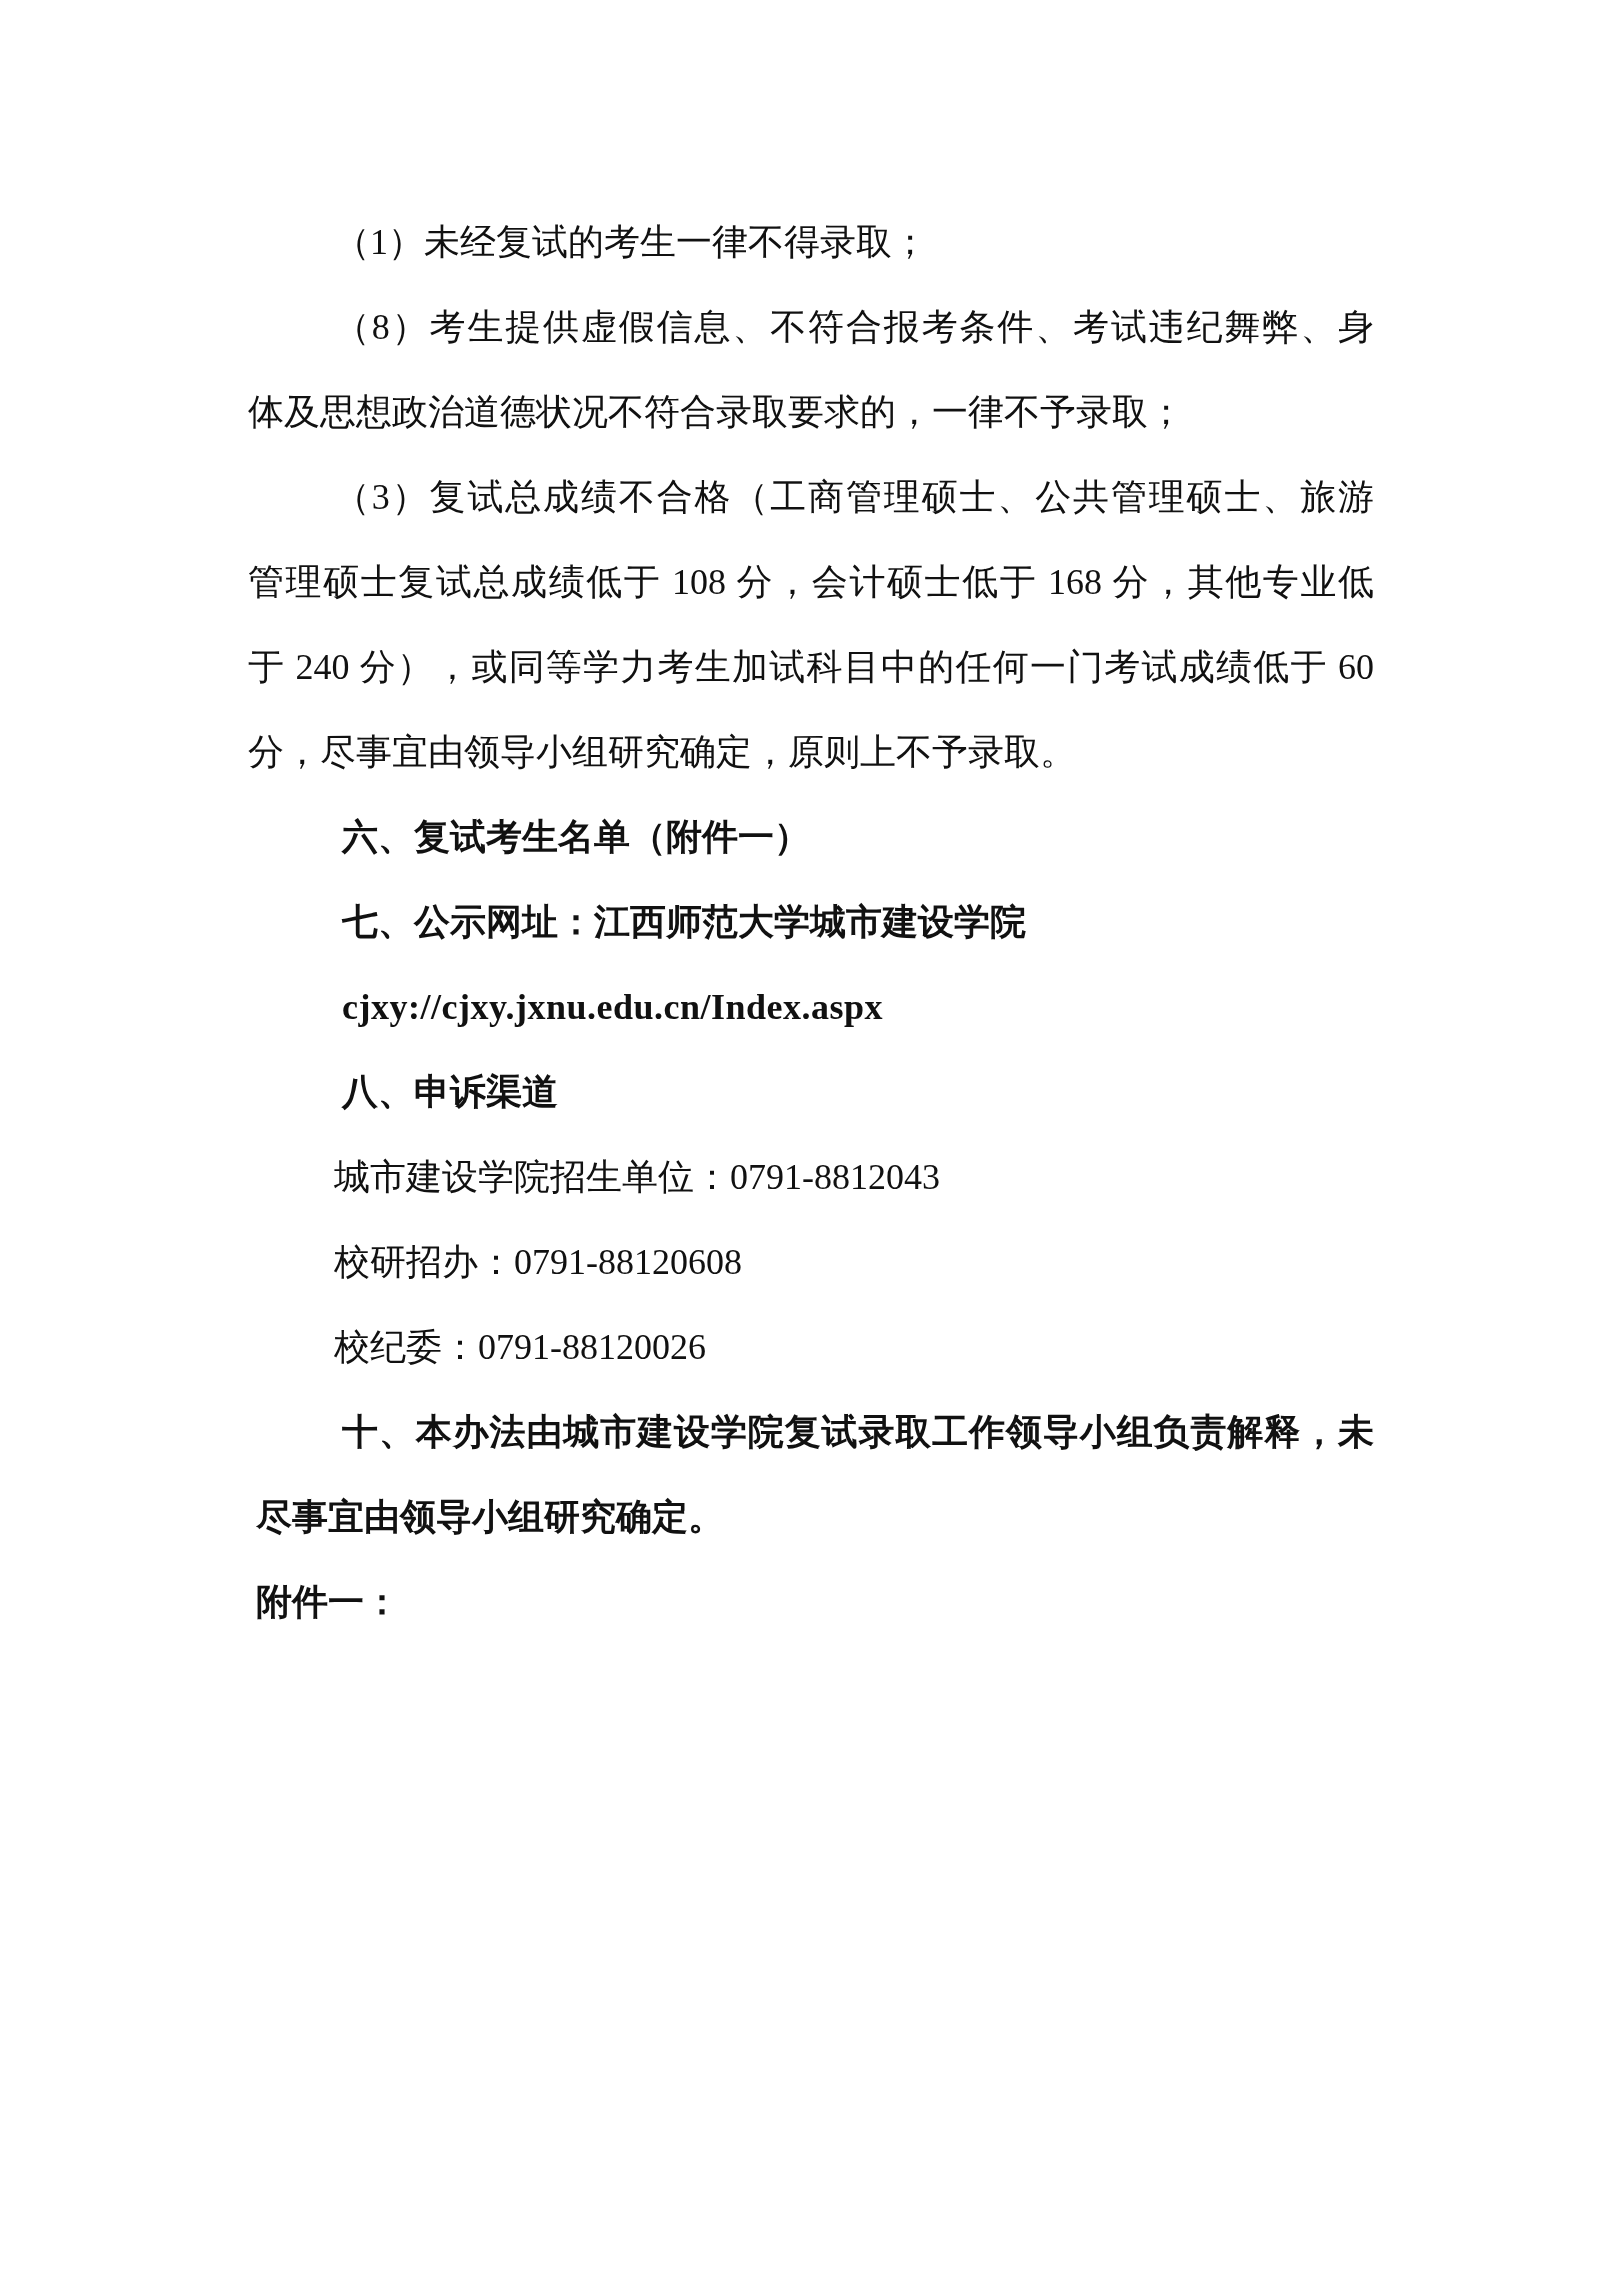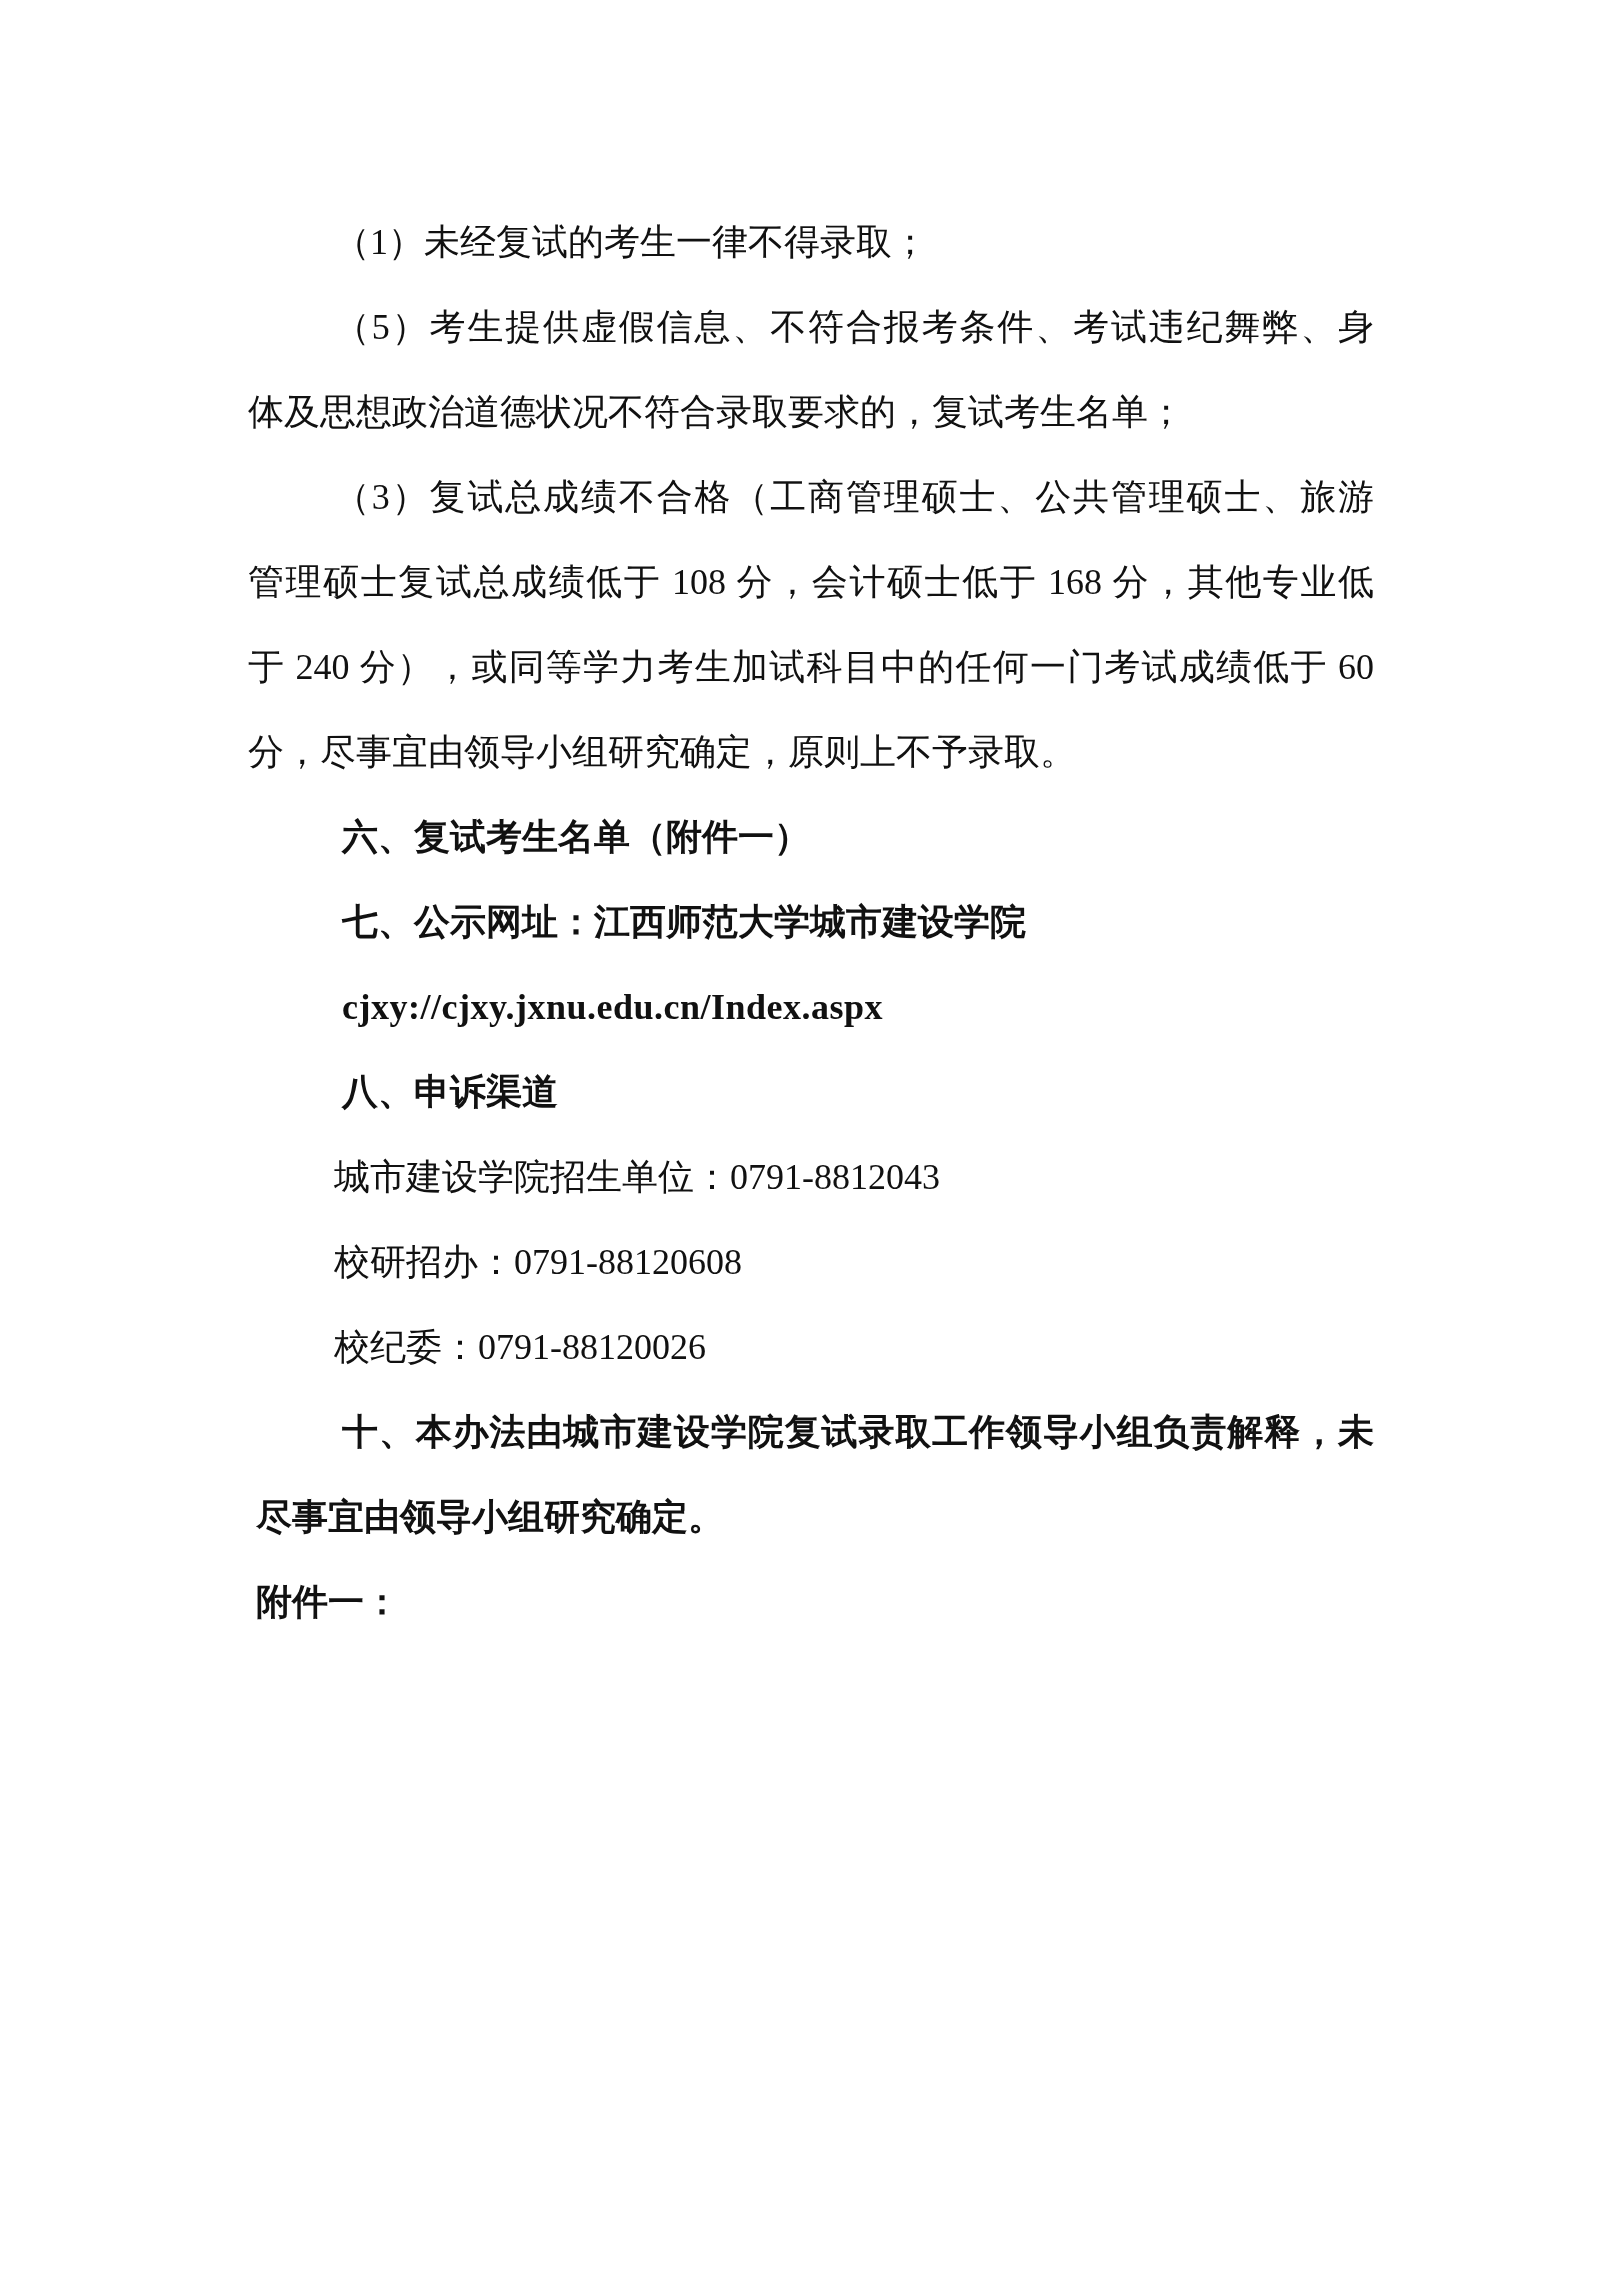--- a/index.html
+++ b/index.html
@@ -53,22 +53,22 @@
     line-height: 51px;
     color: #111111;
   }
 </style>
 </head>
 <body>
 
 <div class="page">
   <div class="content">
     <div class="line indent">（1）未经复试的考生一律不得录取；</div>
-    <div class="line indent fill">（5）考生提供虚假信息、不符合报考条件、考试违纪舞弊、身</div>
-    <div class="line">体及思想政治道德状况不符合录取要求的，复试考生名单；</div>
+    <div class="line indent fill">（8）考生提供虚假信息、不符合报考条件、考试违纪舞弊、身</div>
+    <div class="line">体及思想政治道德状况不符合录取要求的，一律不予录取；</div>
     <div class="line indent fill">（3）复试总成绩不合格（工商管理硕士、公共管理硕士、旅游</div>
     <div class="line fill">管理硕士复试总成绩低于 108 分，会计硕士低于 168 分，其他专业低</div>
     <div class="line fill">于 240 分），或同等学力考生加试科目中的任何一门考试成绩低于 60</div>
     <div class="line">分，尽事宜由领导小组研究确定，原则上不予录取。</div>
     <div class="line indent bold">六、复试考生名单（附件一）</div>
     <div class="line indent bold">七、公示网址：江西师范大学城市建设学院</div>
     <div class="line indent bold url">cjxy://cjxy.jxnu.edu.cn/Index.aspx</div>
     <div class="line indent bold">八、申诉渠道</div>
     <div class="line indent">城市建设学院招生单位：0791-8812043</div>
     <div class="line indent">校研招办：0791-88120608</div>

